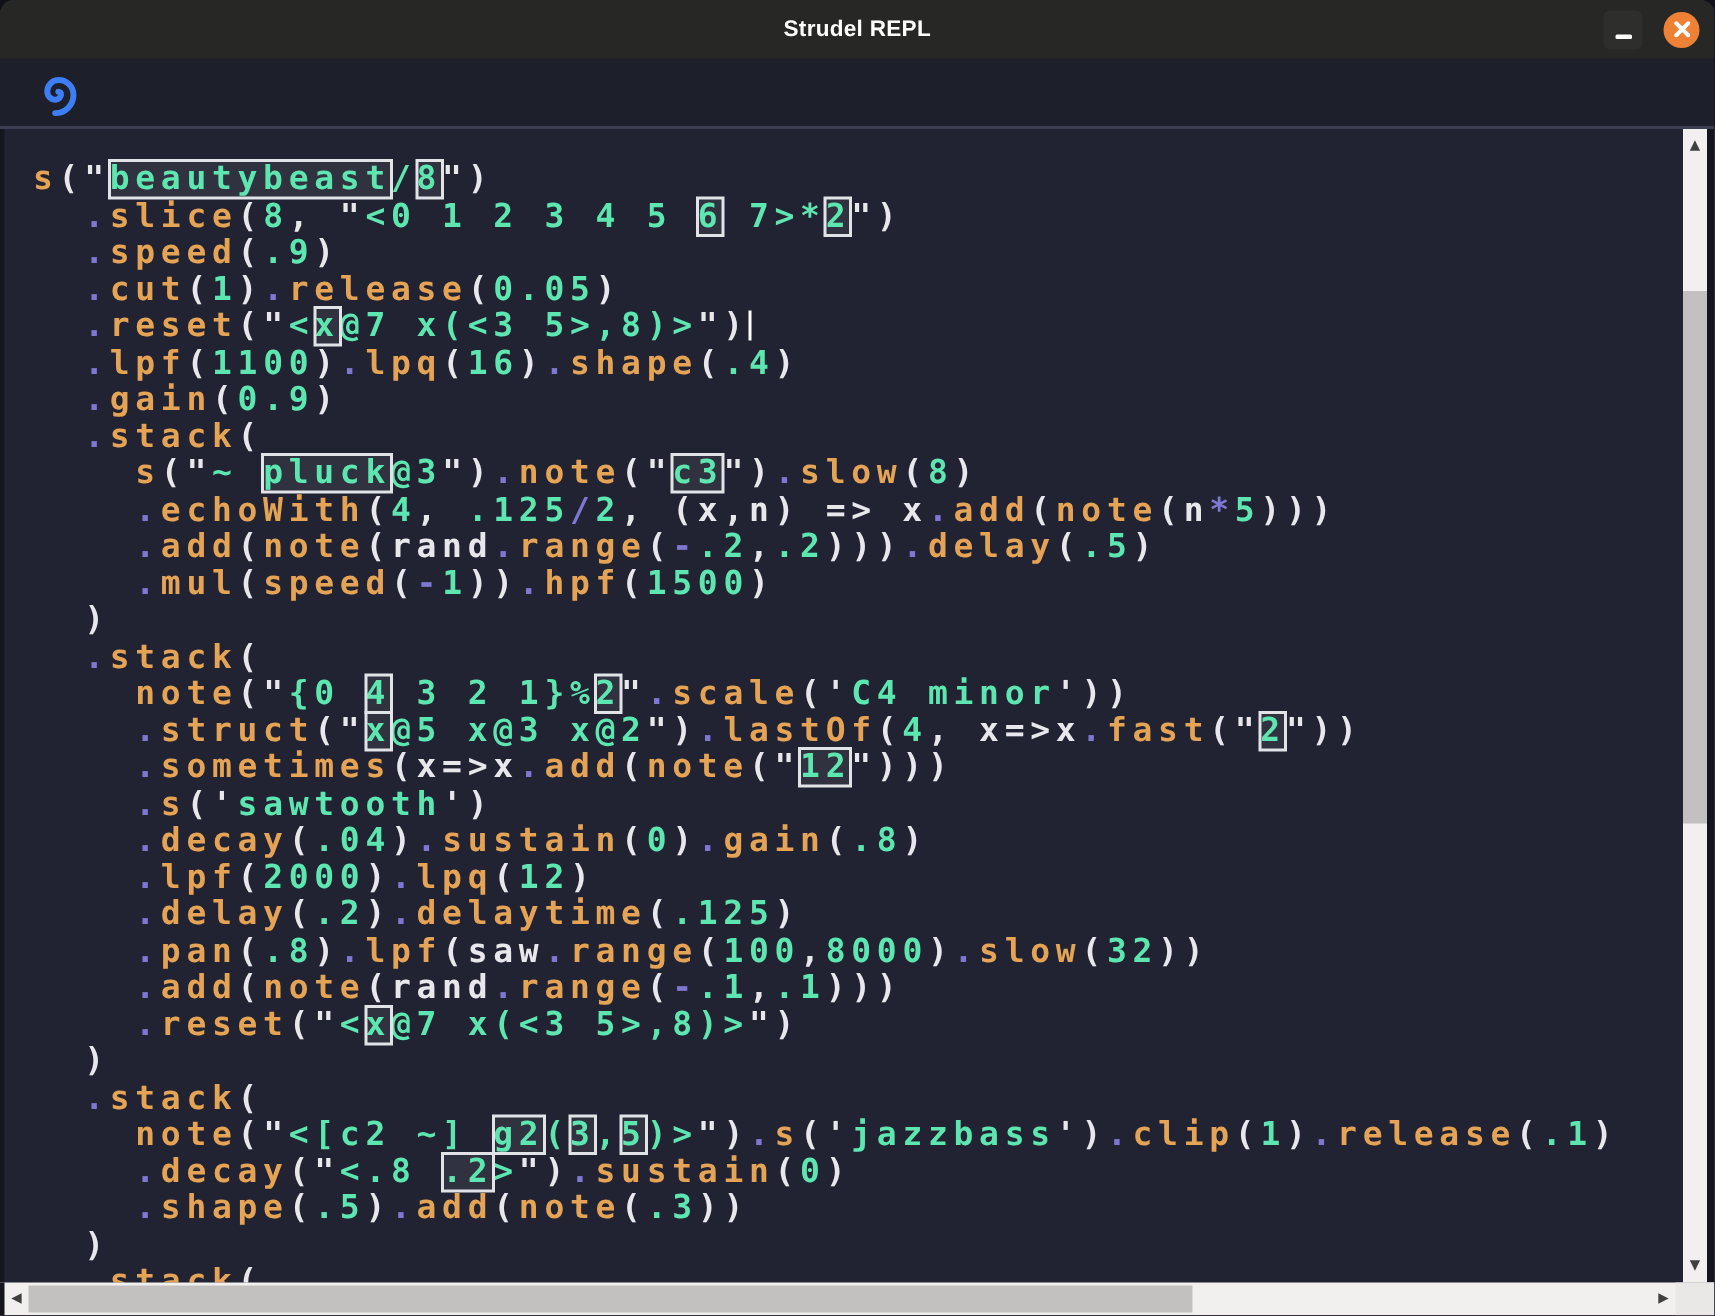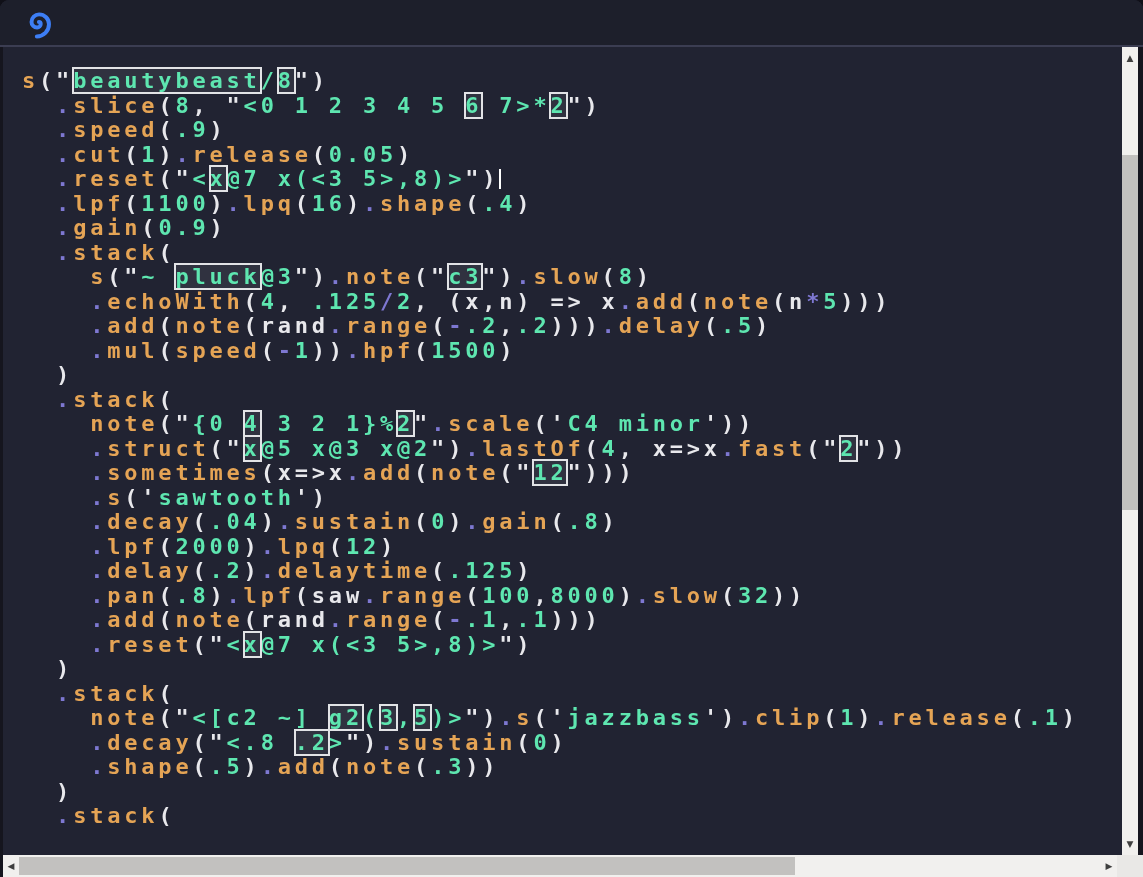--- a/index.html
+++ b/index.html
@@ -73,20 +73,34 @@
   }
   .h-track { flex:1 1 auto; position:relative; }
   .h-thumb { position:absolute; left:0; top:2px; height:18px; width:776px; background:#c2c1bf; }
   .h-corner { flex:0 0 26px; background:#e9e8e6; border-right:0; }
 </style>
 </head>
 <body>
 
 <div class="window">
 
+  <div class="titlebar">
+    <span class="title">Strudel REPL</span>
+    <div class="tb-buttons">
+      <div class="min-btn">
+        <span class="min-bar"></span>
+      </div>
+      <div class="close-btn">
+        <svg width="11" height="11" viewBox="0 0 11 11">
+          <line x1="1.5" y1="1.5" x2="9.5" y2="9.5" stroke="#ffffff" stroke-width="2.6" stroke-linecap="round"></line>
+          <line x1="9.5" y1="1.5" x2="1.5" y2="9.5" stroke="#ffffff" stroke-width="2.6" stroke-linecap="round"></line>
+        </svg>
+      </div>
+    </div>
+  </div>
 
   <div class="toolbar">
     <svg class="logo" viewBox="0 0 40 40">
       <path d="M21 19 a2 2 0 0 1 2 2 a4 4 0 0 1 -4 4 a6.2 6.2 0 0 1 -6.2 -6.2 a8.4 8.4 0 0 1 8.4 -8.4 a11 11 0 0 1 11 11 a13.5 13.5 0 0 1 -13.5 13.5" fill="none" stroke="#3d7ef5" stroke-width="4.4" stroke-linecap="round"></path>
     </svg>
   </div>
 
   <div class="content-row">
     <div class="code-area"><div class="code-line"><span class="c-fn">s</span><span class="c-pln">("</span><span class="c-str boxed">beautybeast</span><span class="c-str">/</span><span class="c-str boxed">8</span><span class="c-pln">")</span></div><div class="code-line"><span class="c-pln">  </span><span class="c-op">.</span><span class="c-fn">slice</span><span class="c-pln">(</span><span class="c-str">8</span><span class="c-pln">, "</span><span class="c-str">&lt;0 1 2 3 4 5 </span><span class="c-str boxed">6</span><span class="c-str"> 7&gt;*</span><span class="c-str boxed">2</span><span class="c-pln">")</span></div><div class="code-line"><span class="c-pln">  </span><span class="c-op">.</span><span class="c-fn">speed</span><span class="c-pln">(</span><span class="c-str">.9</span><span class="c-pln">)</span></div><div class="code-line"><span class="c-pln">  </span><span class="c-op">.</span><span class="c-fn">cut</span><span class="c-pln">(</span><span class="c-str">1</span><span class="c-pln">)</span><span class="c-op">.</span><span class="c-fn">release</span><span class="c-pln">(</span><span class="c-str">0.05</span><span class="c-pln">)</span></div><div class="code-line"><span class="c-pln">  </span><span class="c-op">.</span><span class="c-fn">reset</span><span class="c-pln">("</span><span class="c-str">&lt;</span><span class="c-str boxed">x</span><span class="c-str">@7 x(&lt;3 5&gt;,8)&gt;</span><span class="c-pln">")</span><span class="cursor"></span></div><div class="code-line"><span class="c-pln">  </span><span class="c-op">.</span><span class="c-fn">lpf</span><span class="c-pln">(</span><span class="c-str">1100</span><span class="c-pln">)</span><span class="c-op">.</span><span class="c-fn">lpq</span><span class="c-pln">(</span><span class="c-str">16</span><span class="c-pln">)</span><span class="c-op">.</span><span class="c-fn">shape</span><span class="c-pln">(</span><span class="c-str">.4</span><span class="c-pln">)</span></div><div class="code-line"><span class="c-pln">  </span><span class="c-op">.</span><span class="c-fn">gain</span><span class="c-pln">(</span><span class="c-str">0.9</span><span class="c-pln">)</span></div><div class="code-line"><span class="c-pln">  </span><span class="c-op">.</span><span class="c-fn">stack</span><span class="c-pln">(</span></div><div class="code-line"><span class="c-pln">    </span><span class="c-fn">s</span><span class="c-pln">("</span><span class="c-str">~ </span><span class="c-str boxed">pluck</span><span class="c-str">@3</span><span class="c-pln">")</span><span class="c-op">.</span><span class="c-fn">note</span><span class="c-pln">("</span><span class="c-str boxed">c3</span><span class="c-pln">")</span><span class="c-op">.</span><span class="c-fn">slow</span><span class="c-pln">(</span><span class="c-str">8</span><span class="c-pln">)</span></div><div class="code-line"><span class="c-pln">    </span><span class="c-op">.</span><span class="c-fn">echoWith</span><span class="c-pln">(</span><span class="c-str">4</span><span class="c-pln">, </span><span class="c-str">.125</span><span class="c-op">/</span><span class="c-str">2</span><span class="c-pln">, (x,n) =&gt; x</span><span class="c-op">.</span><span class="c-fn">add</span><span class="c-pln">(</span><span class="c-fn">note</span><span class="c-pln">(</span><span class="c-pln">n</span><span class="c-op">*</span><span class="c-str">5</span><span class="c-pln">)))</span></div><div class="code-line"><span class="c-pln">    </span><span class="c-op">.</span><span class="c-fn">add</span><span class="c-pln">(</span><span class="c-fn">note</span><span class="c-pln">(</span><span class="c-pln">rand</span><span class="c-op">.</span><span class="c-fn">range</span><span class="c-pln">(</span><span class="c-op">-</span><span class="c-str">.2</span><span class="c-pln">,</span><span class="c-str">.2</span><span class="c-pln">)))</span><span class="c-op">.</span><span class="c-fn">delay</span><span class="c-pln">(</span><span class="c-str">.5</span><span class="c-pln">)</span></div><div class="code-line"><span class="c-pln">    </span><span class="c-op">.</span><span class="c-fn">mul</span><span class="c-pln">(</span><span class="c-fn">speed</span><span class="c-pln">(</span><span class="c-op">-</span><span class="c-str">1</span><span class="c-pln">))</span><span class="c-op">.</span><span class="c-fn">hpf</span><span class="c-pln">(</span><span class="c-str">1500</span><span class="c-pln">)</span></div><div class="code-line"><span class="c-pln">  )</span></div><div class="code-line"><span class="c-pln">  </span><span class="c-op">.</span><span class="c-fn">stack</span><span class="c-pln">(</span></div><div class="code-line"><span class="c-pln">    </span><span class="c-fn">note</span><span class="c-pln">("</span><span class="c-str">{0 </span><span class="c-str boxed">4</span><span class="c-str"> 3 2 1}%</span><span class="c-str boxed">2</span><span class="c-pln">"</span><span class="c-op">.</span><span class="c-fn">scale</span><span class="c-pln">('</span><span class="c-str">C4 minor</span><span class="c-pln">'))</span></div><div class="code-line"><span class="c-pln">    </span><span class="c-op">.</span><span class="c-fn">struct</span><span class="c-pln">("</span><span class="c-str boxed">x</span><span class="c-str">@5 x@3 x@2</span><span class="c-pln">")</span><span class="c-op">.</span><span class="c-fn">lastOf</span><span class="c-pln">(</span><span class="c-str">4</span><span class="c-pln">, x=&gt;x</span><span class="c-op">.</span><span class="c-fn">fast</span><span class="c-pln">("</span><span class="c-str boxed">2</span><span class="c-pln">"))</span></div><div class="code-line"><span class="c-pln">    </span><span class="c-op">.</span><span class="c-fn">sometimes</span><span class="c-pln">(x=&gt;x</span><span class="c-op">.</span><span class="c-fn">add</span><span class="c-pln">(</span><span class="c-fn">note</span><span class="c-pln">("</span><span class="c-str boxed">12</span><span class="c-pln">")))</span></div><div class="code-line"><span class="c-pln">    </span><span class="c-op">.</span><span class="c-fn">s</span><span class="c-pln">('</span><span class="c-str">sawtooth</span><span class="c-pln">')</span></div><div class="code-line"><span class="c-pln">    </span><span class="c-op">.</span><span class="c-fn">decay</span><span class="c-pln">(</span><span class="c-str">.04</span><span class="c-pln">)</span><span class="c-op">.</span><span class="c-fn">sustain</span><span class="c-pln">(</span><span class="c-str">0</span><span class="c-pln">)</span><span class="c-op">.</span><span class="c-fn">gain</span><span class="c-pln">(</span><span class="c-str">.8</span><span class="c-pln">)</span></div><div class="code-line"><span class="c-pln">    </span><span class="c-op">.</span><span class="c-fn">lpf</span><span class="c-pln">(</span><span class="c-str">2000</span><span class="c-pln">)</span><span class="c-op">.</span><span class="c-fn">lpq</span><span class="c-pln">(</span><span class="c-str">12</span><span class="c-pln">)</span></div><div class="code-line"><span class="c-pln">    </span><span class="c-op">.</span><span class="c-fn">delay</span><span class="c-pln">(</span><span class="c-str">.2</span><span class="c-pln">)</span><span class="c-op">.</span><span class="c-fn">delaytime</span><span class="c-pln">(</span><span class="c-str">.125</span><span class="c-pln">)</span></div><div class="code-line"><span class="c-pln">    </span><span class="c-op">.</span><span class="c-fn">pan</span><span class="c-pln">(</span><span class="c-str">.8</span><span class="c-pln">)</span><span class="c-op">.</span><span class="c-fn">lpf</span><span class="c-pln">(</span><span class="c-pln">saw</span><span class="c-op">.</span><span class="c-fn">range</span><span class="c-pln">(</span><span class="c-str">100</span><span class="c-pln">,</span><span class="c-str">8000</span><span class="c-pln">)</span><span class="c-op">.</span><span class="c-fn">slow</span><span class="c-pln">(</span><span class="c-str">32</span><span class="c-pln">))</span></div><div class="code-line"><span class="c-pln">    </span><span class="c-op">.</span><span class="c-fn">add</span><span class="c-pln">(</span><span class="c-fn">note</span><span class="c-pln">(</span><span class="c-pln">rand</span><span class="c-op">.</span><span class="c-fn">range</span><span class="c-pln">(</span><span class="c-op">-</span><span class="c-str">.1</span><span class="c-pln">,</span><span class="c-str">.1</span><span class="c-pln">)))</span></div><div class="code-line"><span class="c-pln">    </span><span class="c-op">.</span><span class="c-fn">reset</span><span class="c-pln">("</span><span class="c-str">&lt;</span><span class="c-str boxed">x</span><span class="c-str">@7 x(&lt;3 5&gt;,8)&gt;</span><span class="c-pln">")</span></div><div class="code-line"><span class="c-pln">  )</span></div><div class="code-line"><span class="c-pln">  </span><span class="c-op">.</span><span class="c-fn">stack</span><span class="c-pln">(</span></div><div class="code-line"><span class="c-pln">    </span><span class="c-fn">note</span><span class="c-pln">("</span><span class="c-str">&lt;[c2 ~] </span><span class="c-str boxed">g2</span><span class="c-str">(</span><span class="c-str boxed">3</span><span class="c-str">,</span><span class="c-str boxed">5</span><span class="c-str">)&gt;</span><span class="c-pln">")</span><span class="c-op">.</span><span class="c-fn">s</span><span class="c-pln">('</span><span class="c-str">jazzbass</span><span class="c-pln">')</span><span class="c-op">.</span><span class="c-fn">clip</span><span class="c-pln">(</span><span class="c-str">1</span><span class="c-pln">)</span><span class="c-op">.</span><span class="c-fn">release</span><span class="c-pln">(</span><span class="c-str">.1</span><span class="c-pln">)</span></div><div class="code-line"><span class="c-pln">    </span><span class="c-op">.</span><span class="c-fn">decay</span><span class="c-pln">("</span><span class="c-str">&lt;.8 </span><span class="c-str boxed">.2</span><span class="c-str">&gt;</span><span class="c-pln">")</span><span class="c-op">.</span><span class="c-fn">sustain</span><span class="c-pln">(</span><span class="c-str">0</span><span class="c-pln">)</span></div><div class="code-line"><span class="c-pln">    </span><span class="c-op">.</span><span class="c-fn">shape</span><span class="c-pln">(</span><span class="c-str">.5</span><span class="c-pln">)</span><span class="c-op">.</span><span class="c-fn">add</span><span class="c-pln">(</span><span class="c-fn">note</span><span class="c-pln">(</span><span class="c-str">.3</span><span class="c-pln">))</span></div><div class="code-line"><span class="c-pln">  )</span></div><div class="code-line"><span class="c-pln">  </span><span class="c-op">.</span><span class="c-fn">stack</span><span class="c-pln">(</span></div></div>
 

